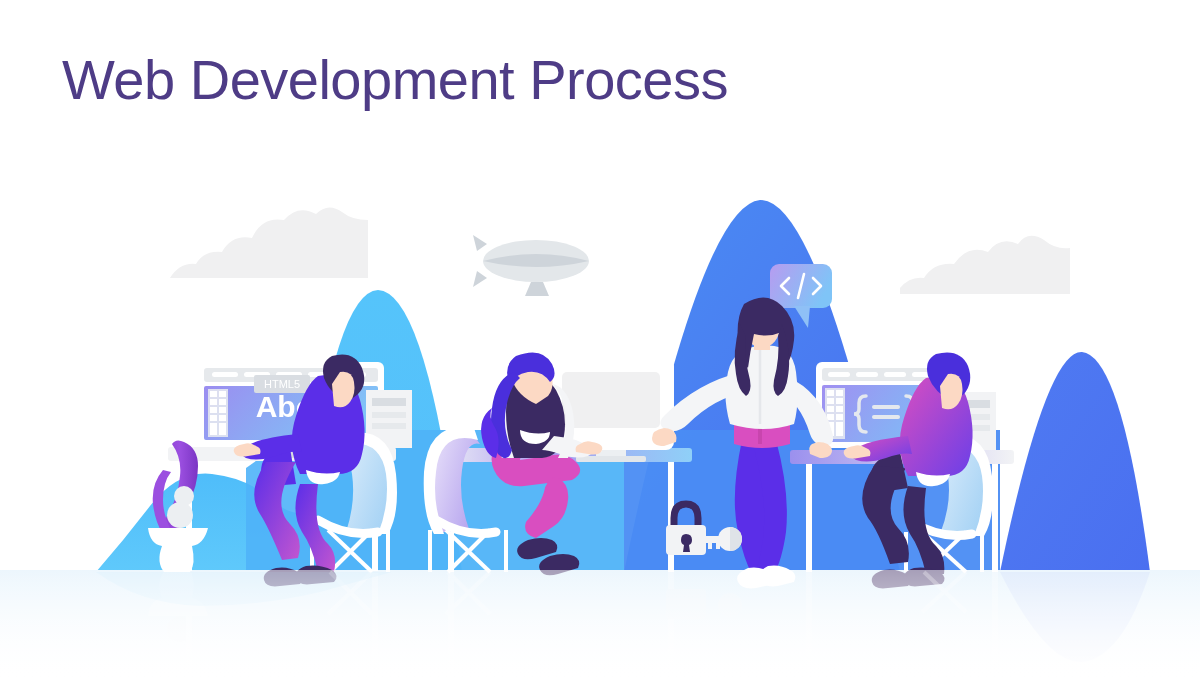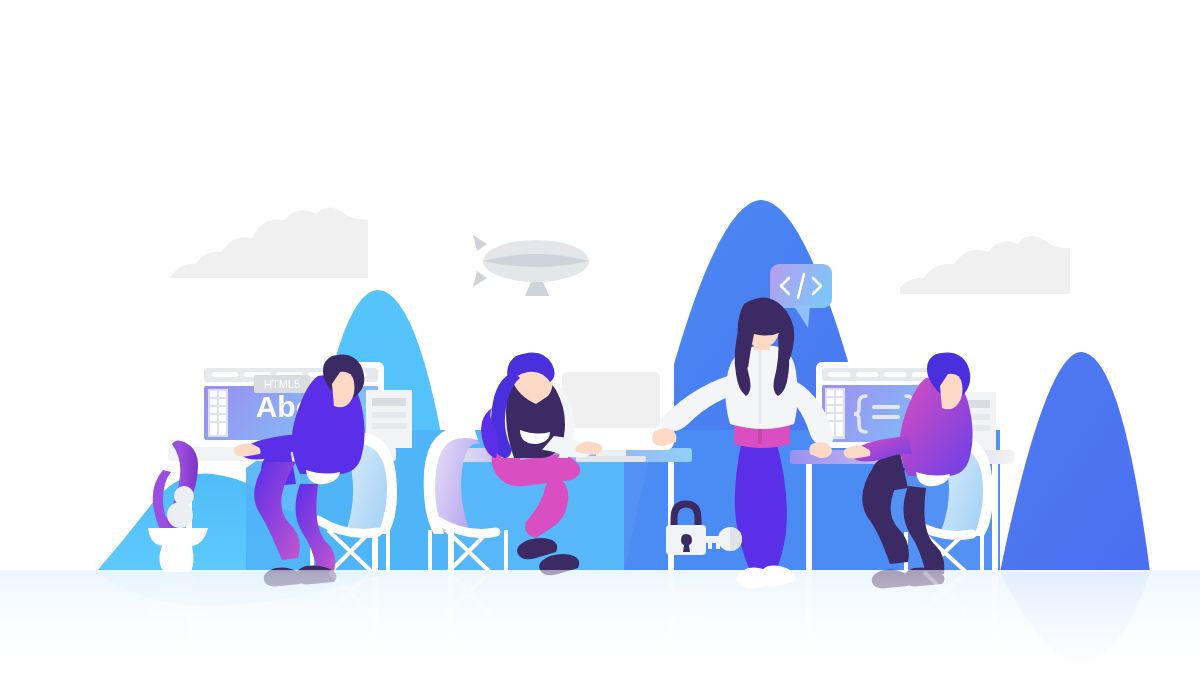--- a/index.html
+++ b/index.html
@@ -457,14 +457,15 @@
 
           <path d="M1000 572 Q1046 480 1082 482 Q1122 486 1150 572 Z" fill="#4a6ff0" opacity="0.5"></path>
           <path d="M96 572 Q140 540 200 538 Q260 538 320 552 L392 572 Z" fill="#56bffa" opacity="0.4"></path>
         </g>
         <rect x="0" y="570" width="1200" height="110" fill="url(#gRefl)"></rect>
       </g>
 
     </svg>
   </div>
 
+  <div id="page-title">Web Development Process</div>
 
 </div>
 
 </body></html>

